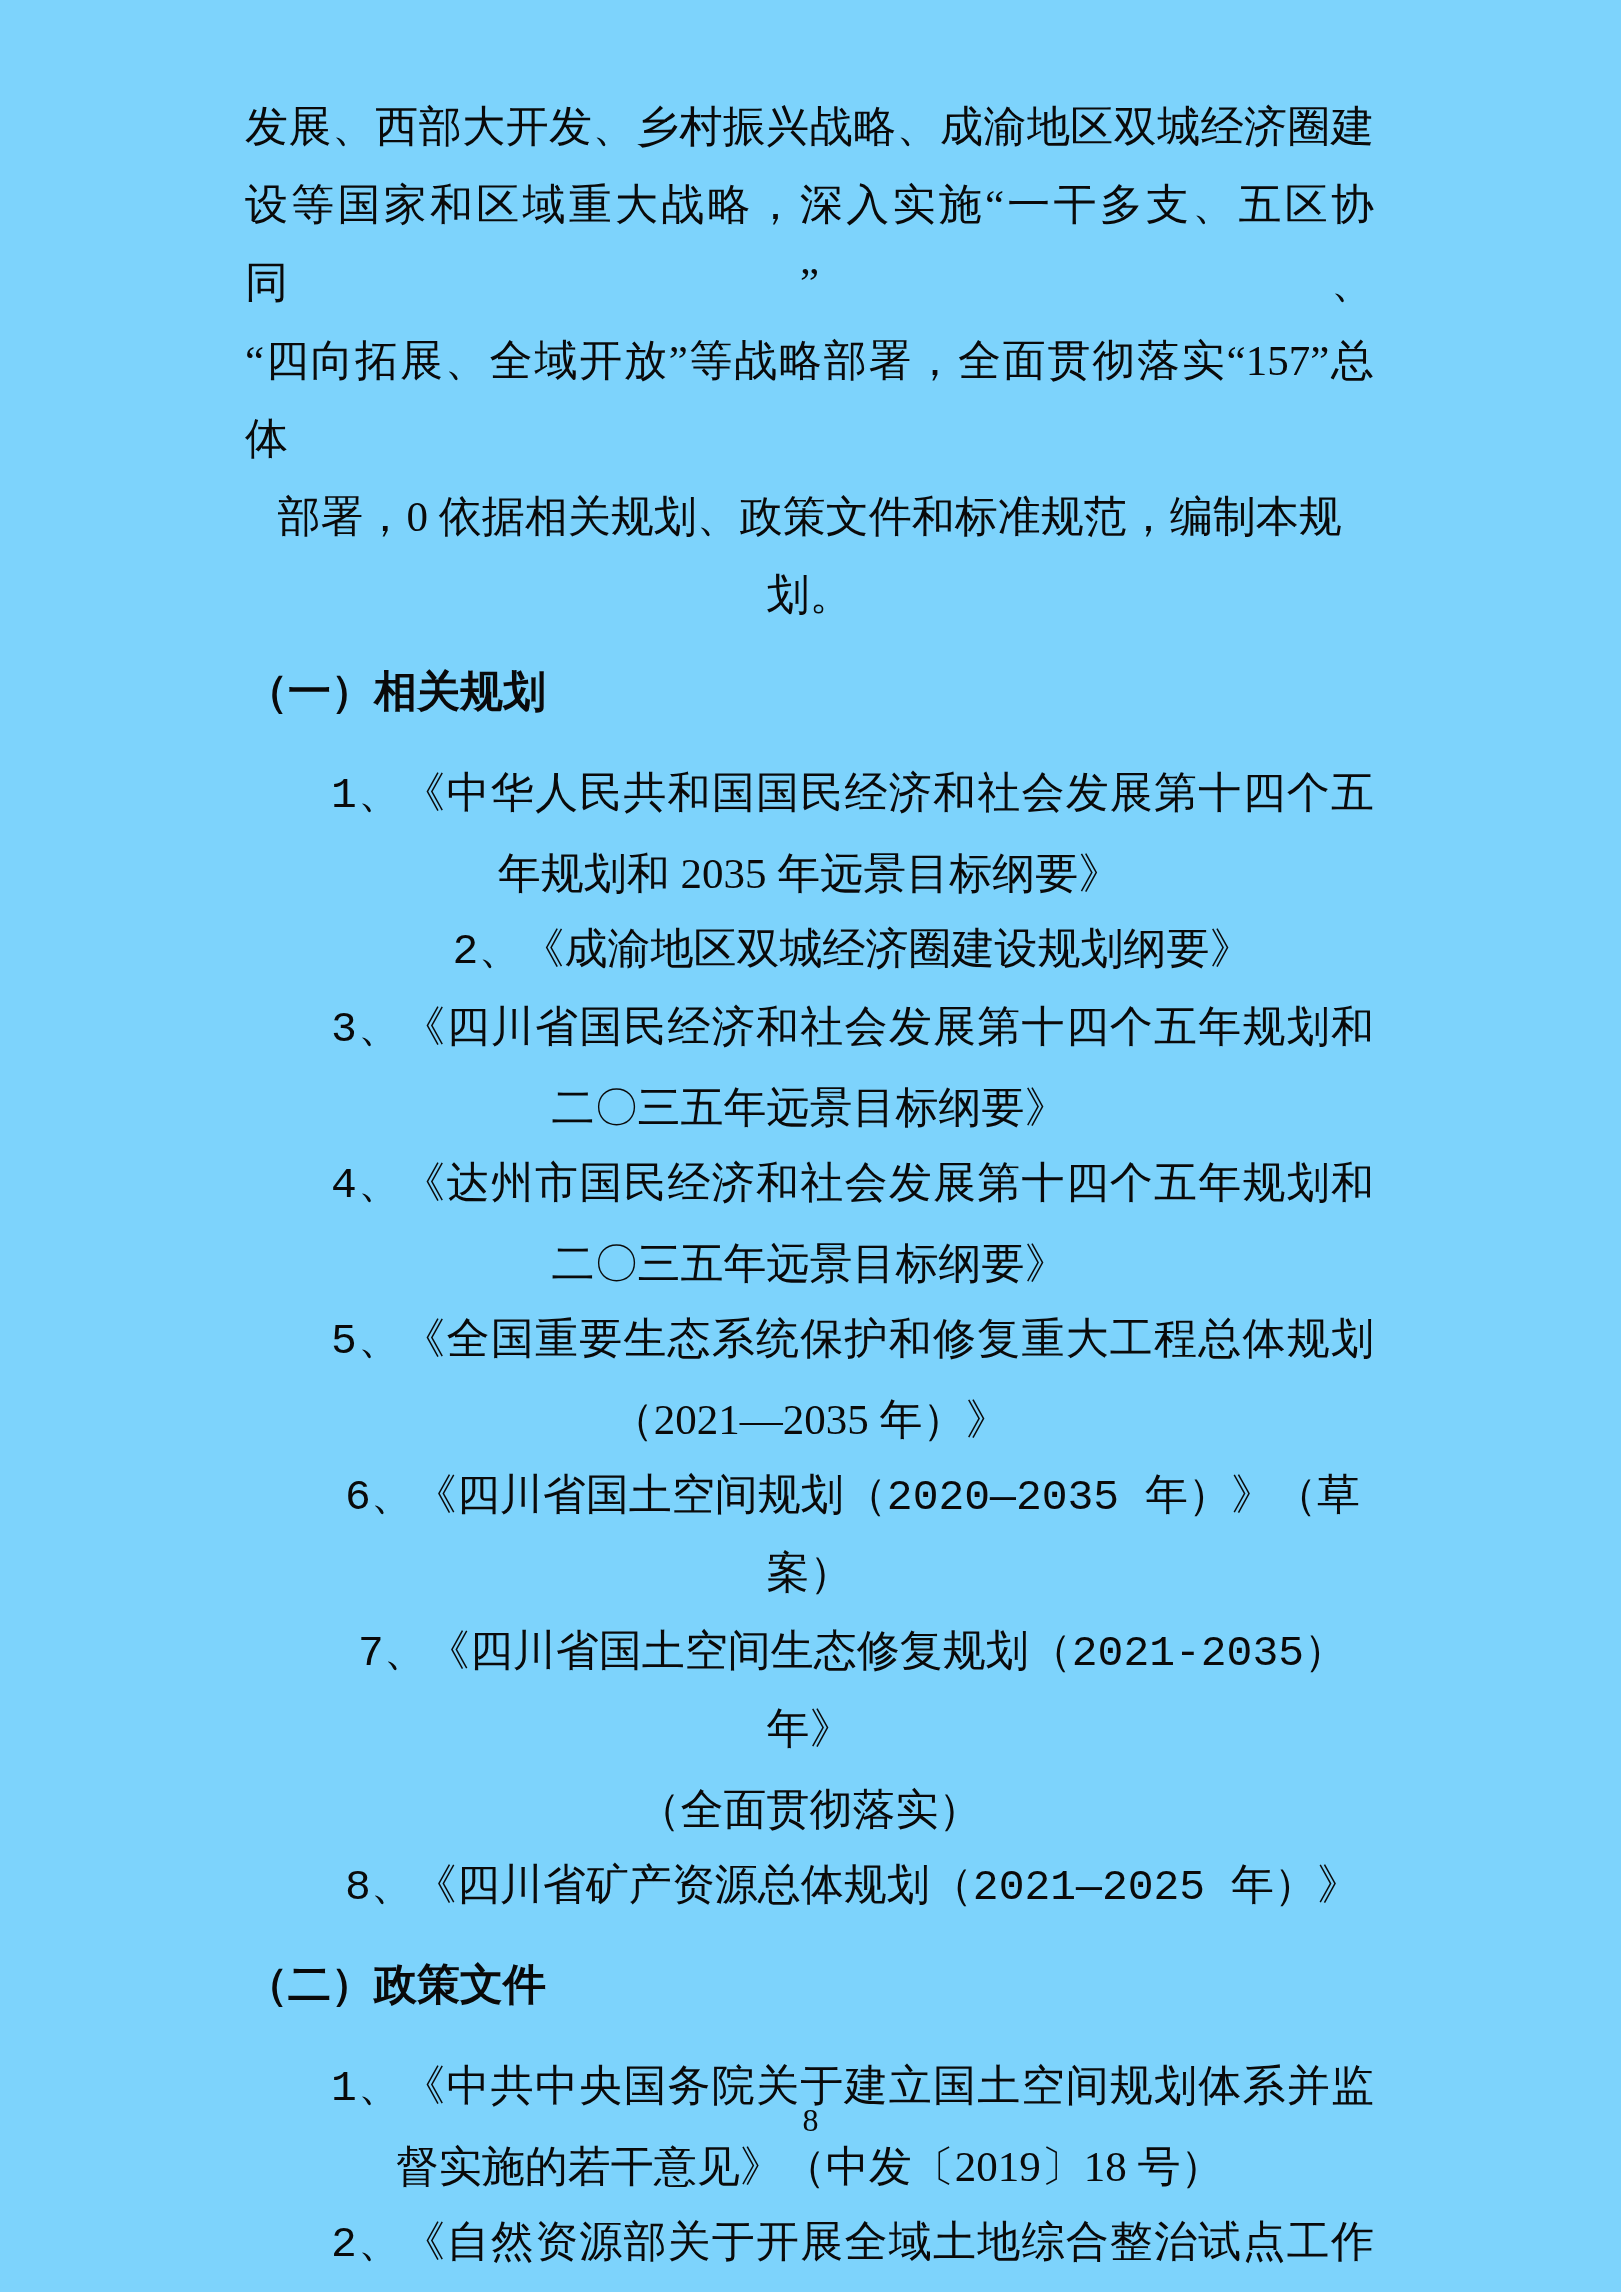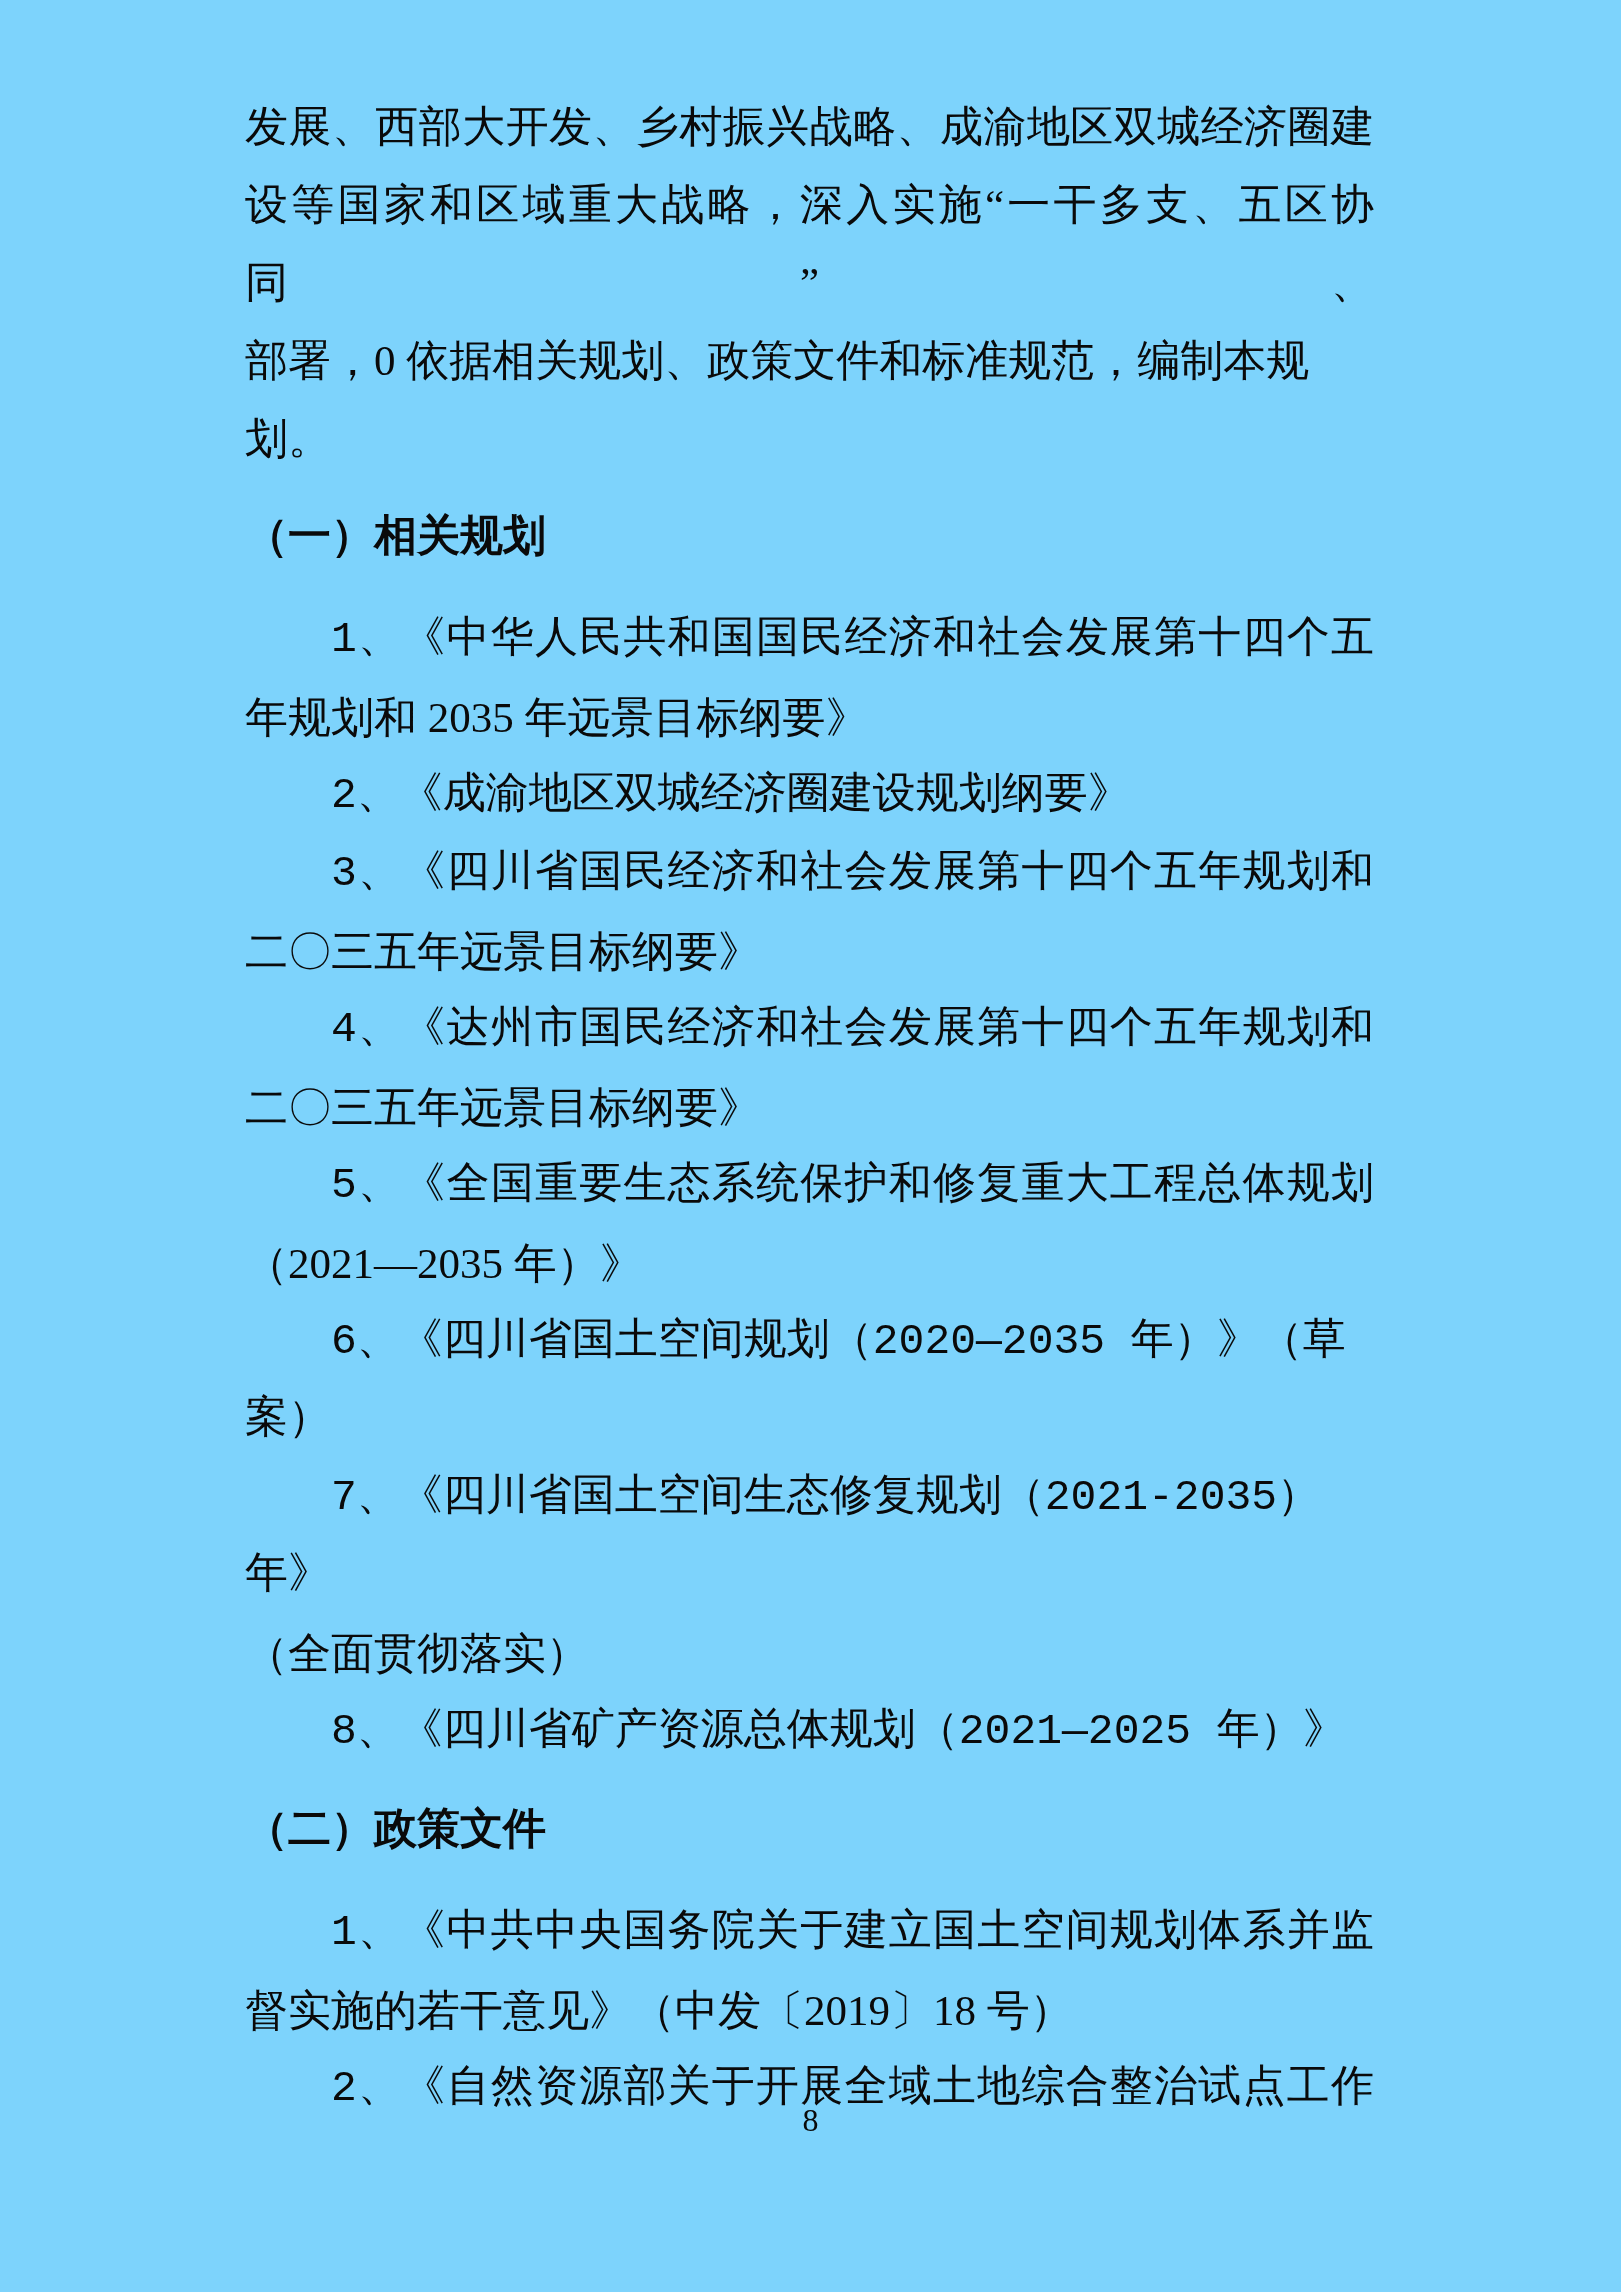--- a/index.html
+++ b/index.html
@@ -17,21 +17,21 @@
     padding: 88px 247px 0 245px;
     font-family: "Liberation Serif", "DejaVu Serif", serif;
     overflow: hidden;
   }
   .ln {
     font-size: 43px;
     line-height: 78px;
     white-space: nowrap;
     letter-spacing: 0;
   }
-  .wrap { white-space: normal; }
+  .wrap { white-space: normal; text-align: center; }
   .fill {
     white-space: normal;
     text-align: justify;
     text-align-last: justify;
     text-justify: inter-character;
   }
   .ind { text-indent: 86px; font-family: Liberation Mono, monospace; }
   .heading {
     font-family: Liberation Mono, monospace;
     font-weight: 700;
@@ -53,20 +53,21 @@
   }
 </style>
 </head>
 <body>
 
 <div class="page">
 
   <div>
     <div class="ln fill">发展、西部大开发、乡村振兴战略、成渝地区双城经济圈建</div>
     <div class="ln fill">设等国家和区域重大战略，深入实施“一干多支、五区协同”、</div>
+    <div class="ln fill">“四向拓展、全域开放”等战略部署，全面贯彻落实“157”总体</div>
     <div class="ln wrap">部署，0 依据相关规划、政策文件和标准规范，编制本规划。</div>
   </div>
 
   <div class="heading">（一）相关规划</div>
 
   <div class="list-block">
     <div class="ln ind fill">1、《中华人民共和国国民经济和社会发展第十四个五</div>
     <div class="ln wrap">年规划和 2035 年远景目标纲要》</div>
     <div class="ln ind wrap">2、《成渝地区双城经济圈建设规划纲要》</div>
     <div class="ln ind fill">3、《四川省国民经济和社会发展第十四个五年规划和</div>

